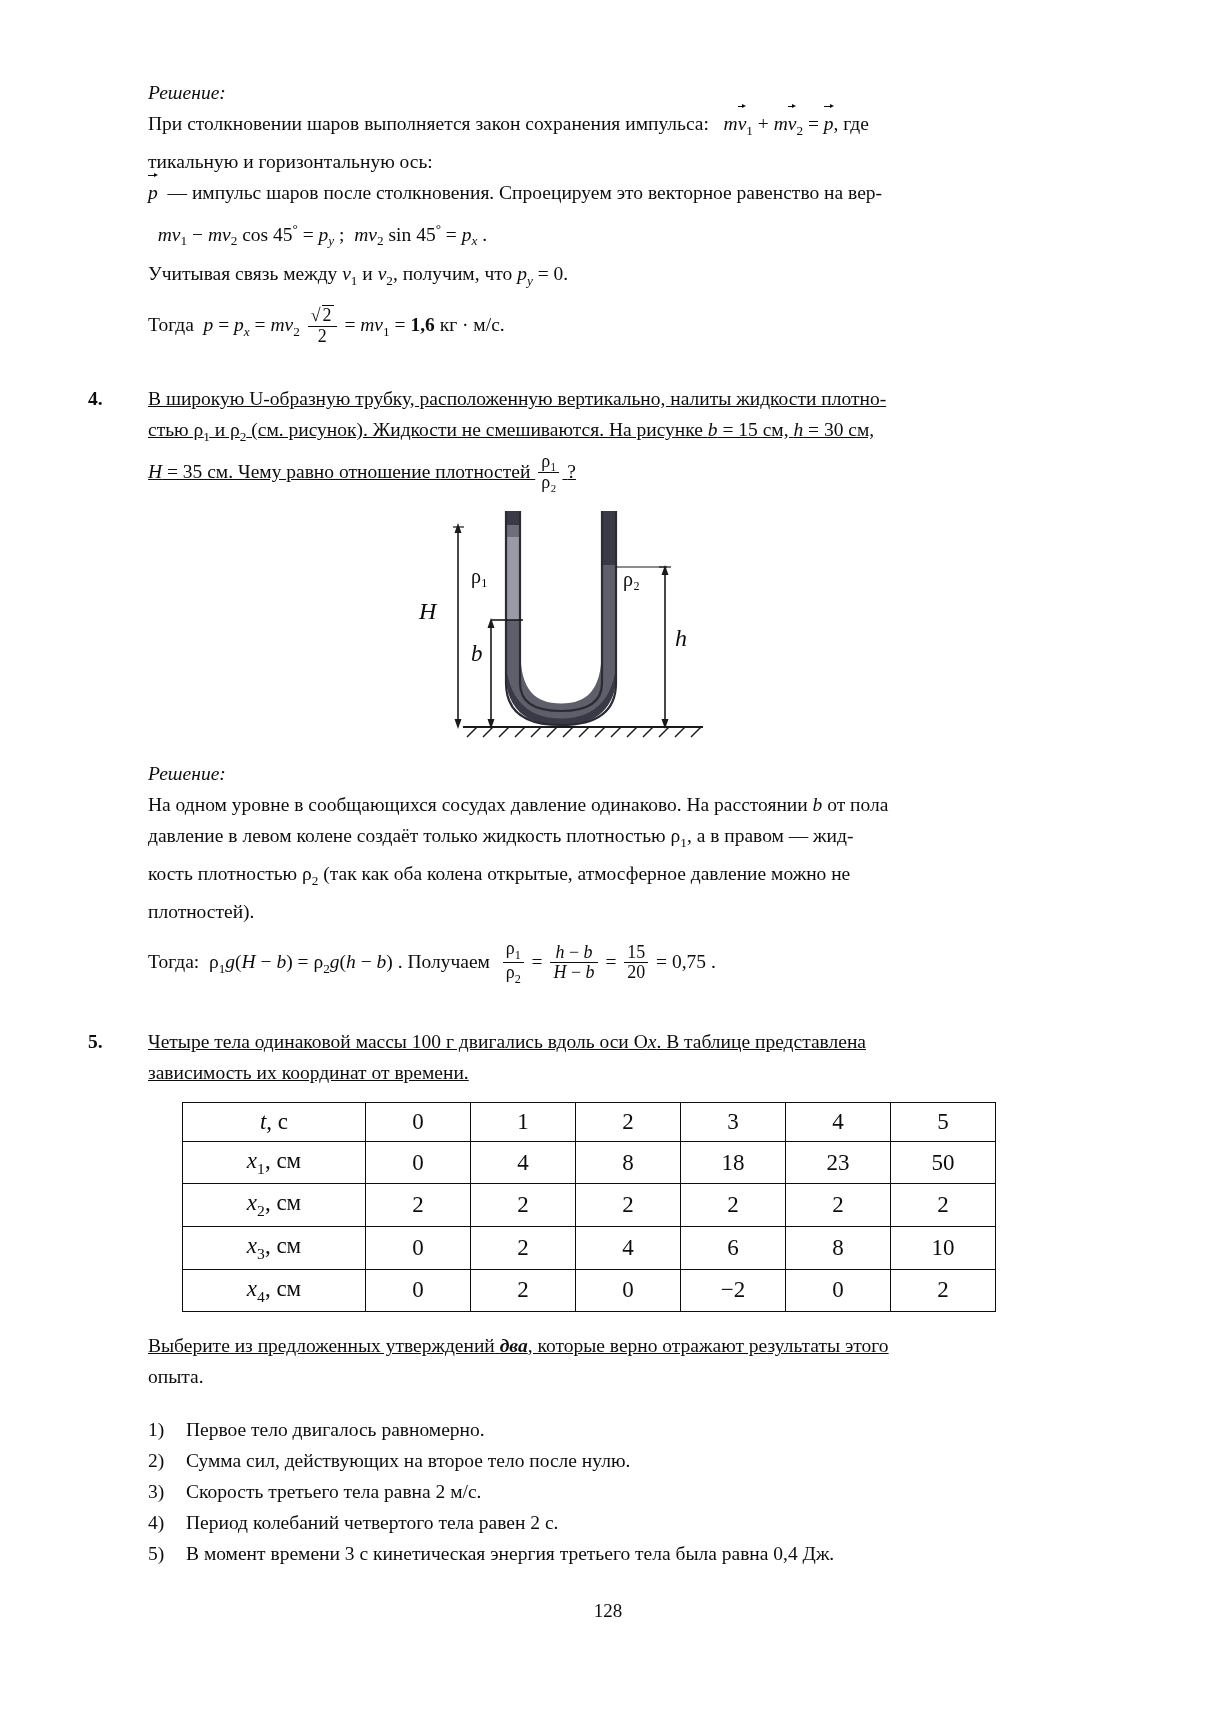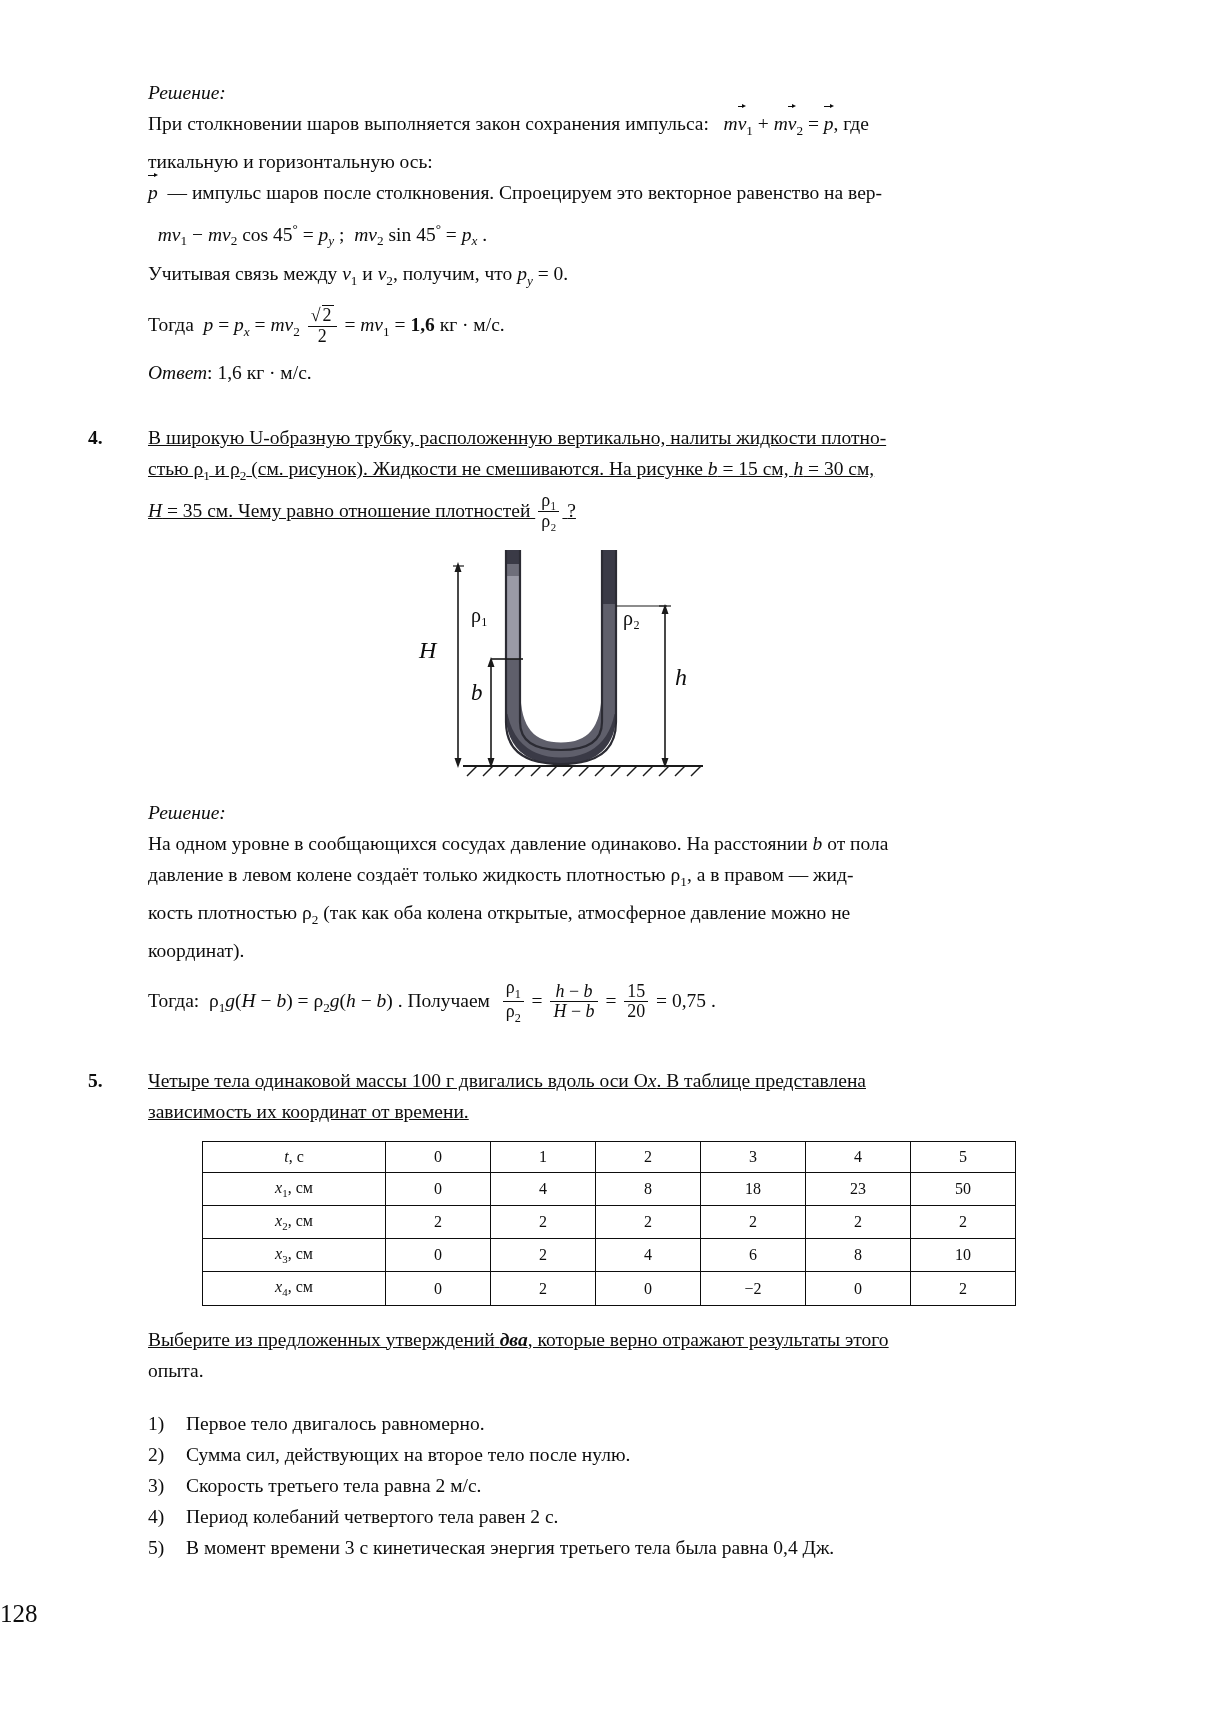--- a/index.html
+++ b/index.html
@@ -106,22 +106,22 @@
     position: relative;
     width: 330px;
     height: 245px;
     margin: 0 auto 0 305px;
   }
   .tube-svg { position: absolute; left: 0; top: 0; }
 
   
   table.data {
     border-collapse: collapse;
-    margin: 14px 0 0 54px;
-    font-size: 16px;
+    margin: 14px 0 0 34px;
+    font-size: 23px;
   }
   table.data td, table.data th {
     border: 1.4px solid #0d0d0d;
     text-align: center;
     padding: 6px 0;
     font-weight: normal;
   }
   table.data td.rowhead {
     width: 182px;
   }
@@ -135,22 +135,22 @@
   }
   .list-item .marker {
     width: 38px;
     flex: 0 0 38px;
   }
   .page-number {
     position: absolute;
     left: 0;
     right: 0;
     top: 1600px;
-    text-align: left;
-    font-size: 25px;
+    text-align: center;
+    font-size: 19px;
   }
   .spacer-sm { height: 12px; }
   .spacer-lg { height: 34px; }
   .bold { font-weight: bold; }
   .bolditalic { font-weight: bold; font-style: italic; }
 </style>
 </head>
 <body>
 
 <div class="page">
@@ -177,24 +177,20 @@
     <div class="para">
       Учитывая связь между <span class="mi">v</span><sub>1</sub> и <span class="mi">v</span><sub>2</sub>, получим, что <span class="mi">p</span><sub><span class="mi">y</span></sub> = 0.
     </div>
 
     <div class="formula-line" style="margin-top:10px;">
       Тогда&nbsp; <span class="mi">p</span> = <span class="mi">p</span><sub><span class="mi">x</span></sub> = <span class="mi">mv</span><sub>2</sub>
       <span class="frac"><span class="num"><span class="sqrtsign">√</span><span class="sqrt">2</span></span><span class="den">2</span></span>
       = <span class="mi">mv</span><sub>1</sub> = <span class="bold">1,6</span> кг · м/с.
     </div>
 
-    <div class="para" style="margin-top:8px;">
-      <span style="font-style:italic">Ответ</span>:
-      <span>1,6 кг · м/с.</span>
-    </div>
 
     <div class="spacer-lg"></div>
 
     <div class="task">
       <div class="task-num">4.</div>
       <div class="hang" style="width:930px;">
         <div class="para">В широкую U-образную трубку, расположенную вертикально, налиты жидкости плотно-</div>
         <div class="para">
           стью ρ<sub>1</sub> и ρ<sub>2</sub> (см. рисунок). Жидкости не смешиваются. На рисунке <span class="mi">b</span> = 15 см, <span class="mi">h</span> = 30 см,
         </div>
@@ -280,21 +276,21 @@
 
     <div class="para">
       На одном уровне в сообщающихся сосудах давление одинаково. На расстоянии <span class="mi">b</span> от пола
     </div>
     <div class="para">
       давление в левом колене создаёт только жидкость плотностью ρ<sub>1</sub>, а в правом — жид-
     </div>
     <div class="para">
       кость плотностью ρ<sub>2</sub> (так как оба колена открытые, атмосферное давление можно не
     </div>
-    <div class="para">координат).</div>
+    <div class="para">плотностей).</div>
 
     <div class="formula-line" style="margin-top:12px; line-height:46px;">
       <span>Тогда:</span>
       &nbsp;ρ<sub>1</sub><span class="mi">g</span>(<span class="mi">H</span> − <span class="mi">b</span>) = ρ<sub>2</sub><span class="mi">g</span>(<span class="mi">h</span> − <span class="mi">b</span>)
       <span>. Получаем</span>&nbsp;
       <span class="frac"><span class="num">ρ<sub>1</sub></span><span class="den">ρ<sub>2</sub></span></span>
       =
       <span class="frac"><span class="num"><span class="mi">h</span> − <span class="mi">b</span></span><span class="den"><span class="mi">H</span> − <span class="mi">b</span></span></span>
       =
       <span class="frac"><span class="num">15</span><span class="den">20</span></span>

